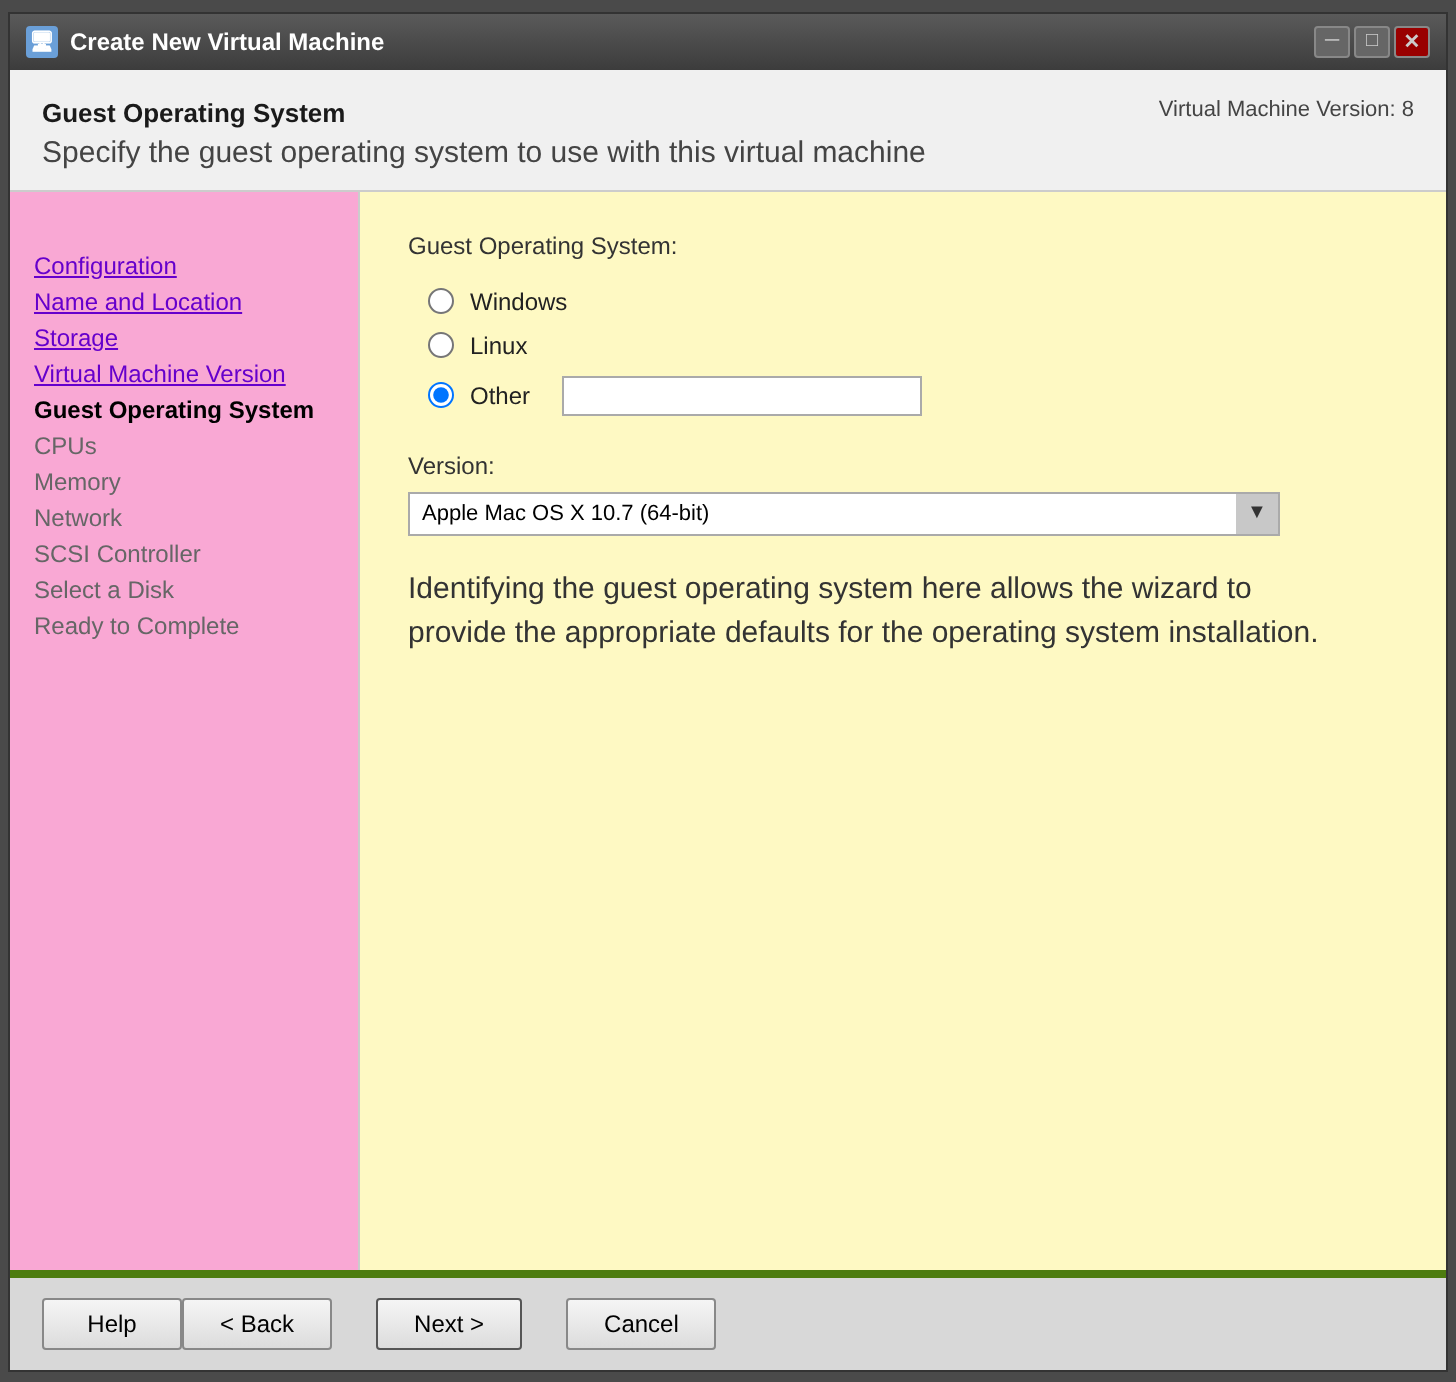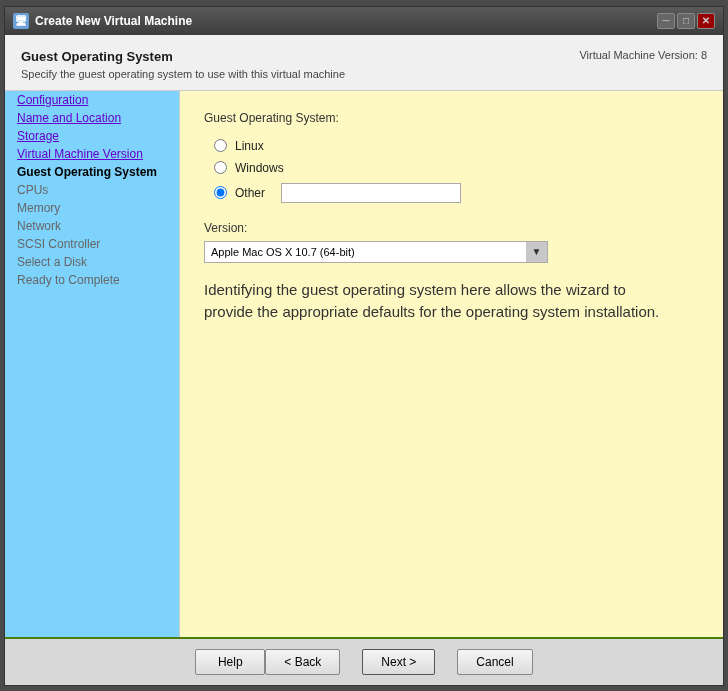--- a/index.html
+++ b/index.html
@@ -86,40 +86,40 @@
     .header-left {}
 
     .header-title {
       font-size: 13px;
       font-weight: bold;
       color: #1a1a1a;
       margin-bottom: 4px;
     }
 
     .header-subtitle {
-      font-size: 11px;
+      font-size: 15px;
       color: #444;
     }
 
     .header-right {
       font-size: 11px;
       color: #444;
     }
 
     .main-content {
       display: flex;
       flex: 1;
       overflow: hidden;
     }
 
     .sidebar {
       width: 175px;
-      background: #7dd3fc;
+      background: #f9a8d4;
       border-right: 1px solid #ccc;
-      padding: 0 8px;
+      padding: 28px 8px;
       flex-shrink: 0;
     }
 
     .sidebar-item {
       padding: 2px 4px;
       cursor: pointer;
       font-size: 12px;
     }
 
     .sidebar-item.link {
@@ -195,21 +195,21 @@
       color: #333;
       margin-bottom: 6px;
     }
 
     .version-select-wrapper {
       position: relative;
       display: inline-block;
     }
 
     .version-select {
-      width: 344px;
+      width: 436px;
       height: 22px;
       border: 1px solid #aaa;
       background: white;
       font-size: 11px;
       padding: 2px 24px 2px 6px;
       appearance: none;
       -webkit-appearance: none;
       cursor: pointer;
     }
 
@@ -233,24 +233,24 @@
     .info-text {
       font-size: 15px;
       color: #333;
       line-height: 1.5;
       max-width: 460px;
       margin-top: 8px;
     }
 
     .footer {
       background: #d8d8d8;
-      border-top: 2px solid #4d7c0f;
+      border-top: 4px solid #4d7c0f;
       padding: 10px 16px;
       display: flex;
-      justify-content: center;
+      justify-content: flex-start;
       align-items: center;
       flex-shrink: 0;
     }
 
     .footer-left {}
     .footer-right {
       display: flex;
       gap: 22px;
     }
 
@@ -308,26 +308,26 @@
       <div class="sidebar-item disabled">SCSI Controller</div>
       <div class="sidebar-item disabled">Select a Disk</div>
       <div class="sidebar-item disabled">Ready to Complete</div>
     </div>
 
     <div class="content-area">
       <div class="section-label">Guest Operating System:</div>
 
       <div class="radio-group">
         <div class="radio-row">
+          <input type="radio" name="guest-os" id="radio-windows" style="">
+          <label class="radio-label" for="radio-windows">Windows</label>
+        </div>
+        <div class="radio-row">
           <input type="radio" name="guest-os" id="radio-linux" style="">
           <label class="radio-label" for="radio-linux">Linux</label>
-        </div>
-        <div class="radio-row">
-          <input type="radio" name="guest-os" id="radio-windows" style="">
-          <label class="radio-label" for="radio-windows">Windows</label>
         </div>
         <div class="radio-row">
           <input type="radio" name="guest-os" id="radio-other" checked="" style="">
           <label class="radio-label" for="radio-other">Other</label>
           <input type="text" class="other-text-input" style="">
         </div>
       </div>
 
       <div class="version-section">
         <div class="version-label">Version:</div>

